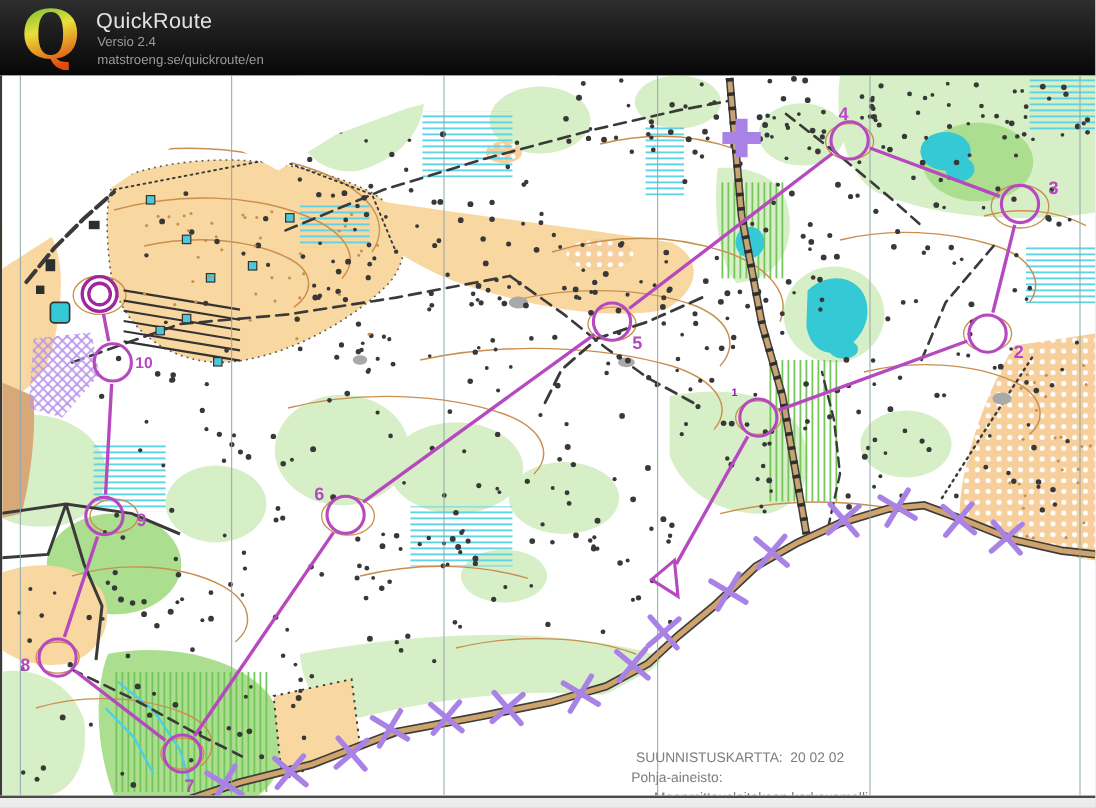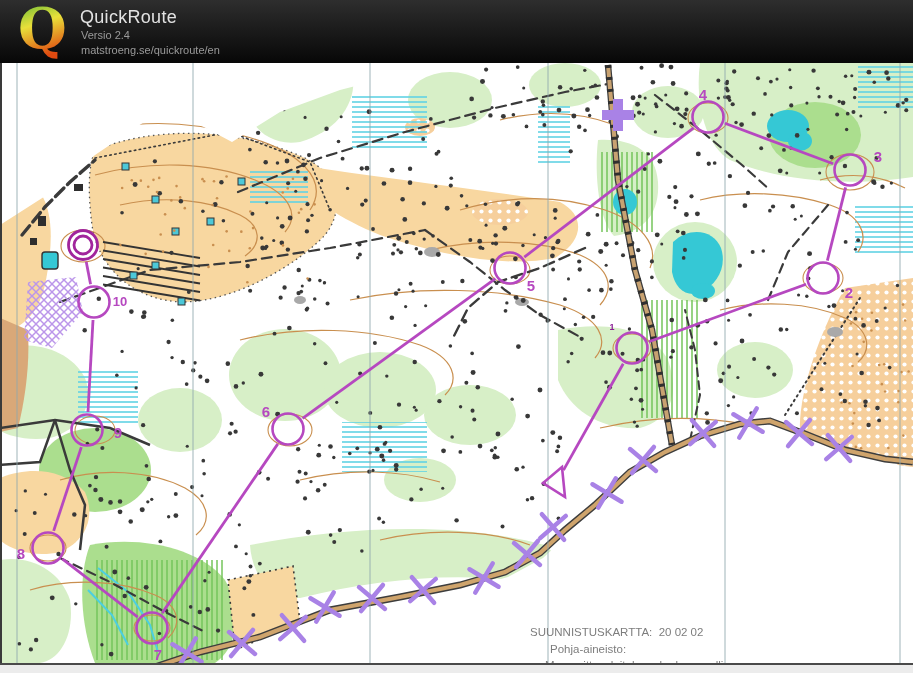--- a/index.html
+++ b/index.html
@@ -11,21 +11,21 @@
           border-bottom:1px solid #000;}
   #logo{position:absolute;left:8px;top:1px;width:70px;height:61px;}
   #title{position:absolute;left:80px;top:7px;font-size:18px;color:#e2e2e2;letter-spacing:.3px;text-align:right;}
   #ver{position:absolute;left:81px;top:29px;font-size:11px;color:#9a9a9a;}
   #url{position:absolute;left:81px;top:44px;font-size:11px;color:#9a9a9a;}
   
   #mapwrap{position:absolute;left:0;top:63px;width:913px;height:600px;overflow:hidden;background:#fff;border-left:2px solid #3a3a3a;}
   #map{position:absolute;left:-2px;top:0;}
   .credit{position:absolute;color:#7d7d7d;font-size:11.5px;white-space:pre;text-align:right;}
   #cr1{left:528px;top:563px;}
-  #cr2{left:548px;top:580px;}
+  #cr2{left:524px;top:580px;}
   #cr3{left:536px;top:596px;}
   #bottomstrip{position:absolute;left:0;top:663px;width:913px;height:10px;
                background:#ececec;border-top:2px solid #4a4a4a;box-sizing:border-box;}
 </style>
 </head>
 <body>
 
 <div id="app">
 
   <div id="header">

